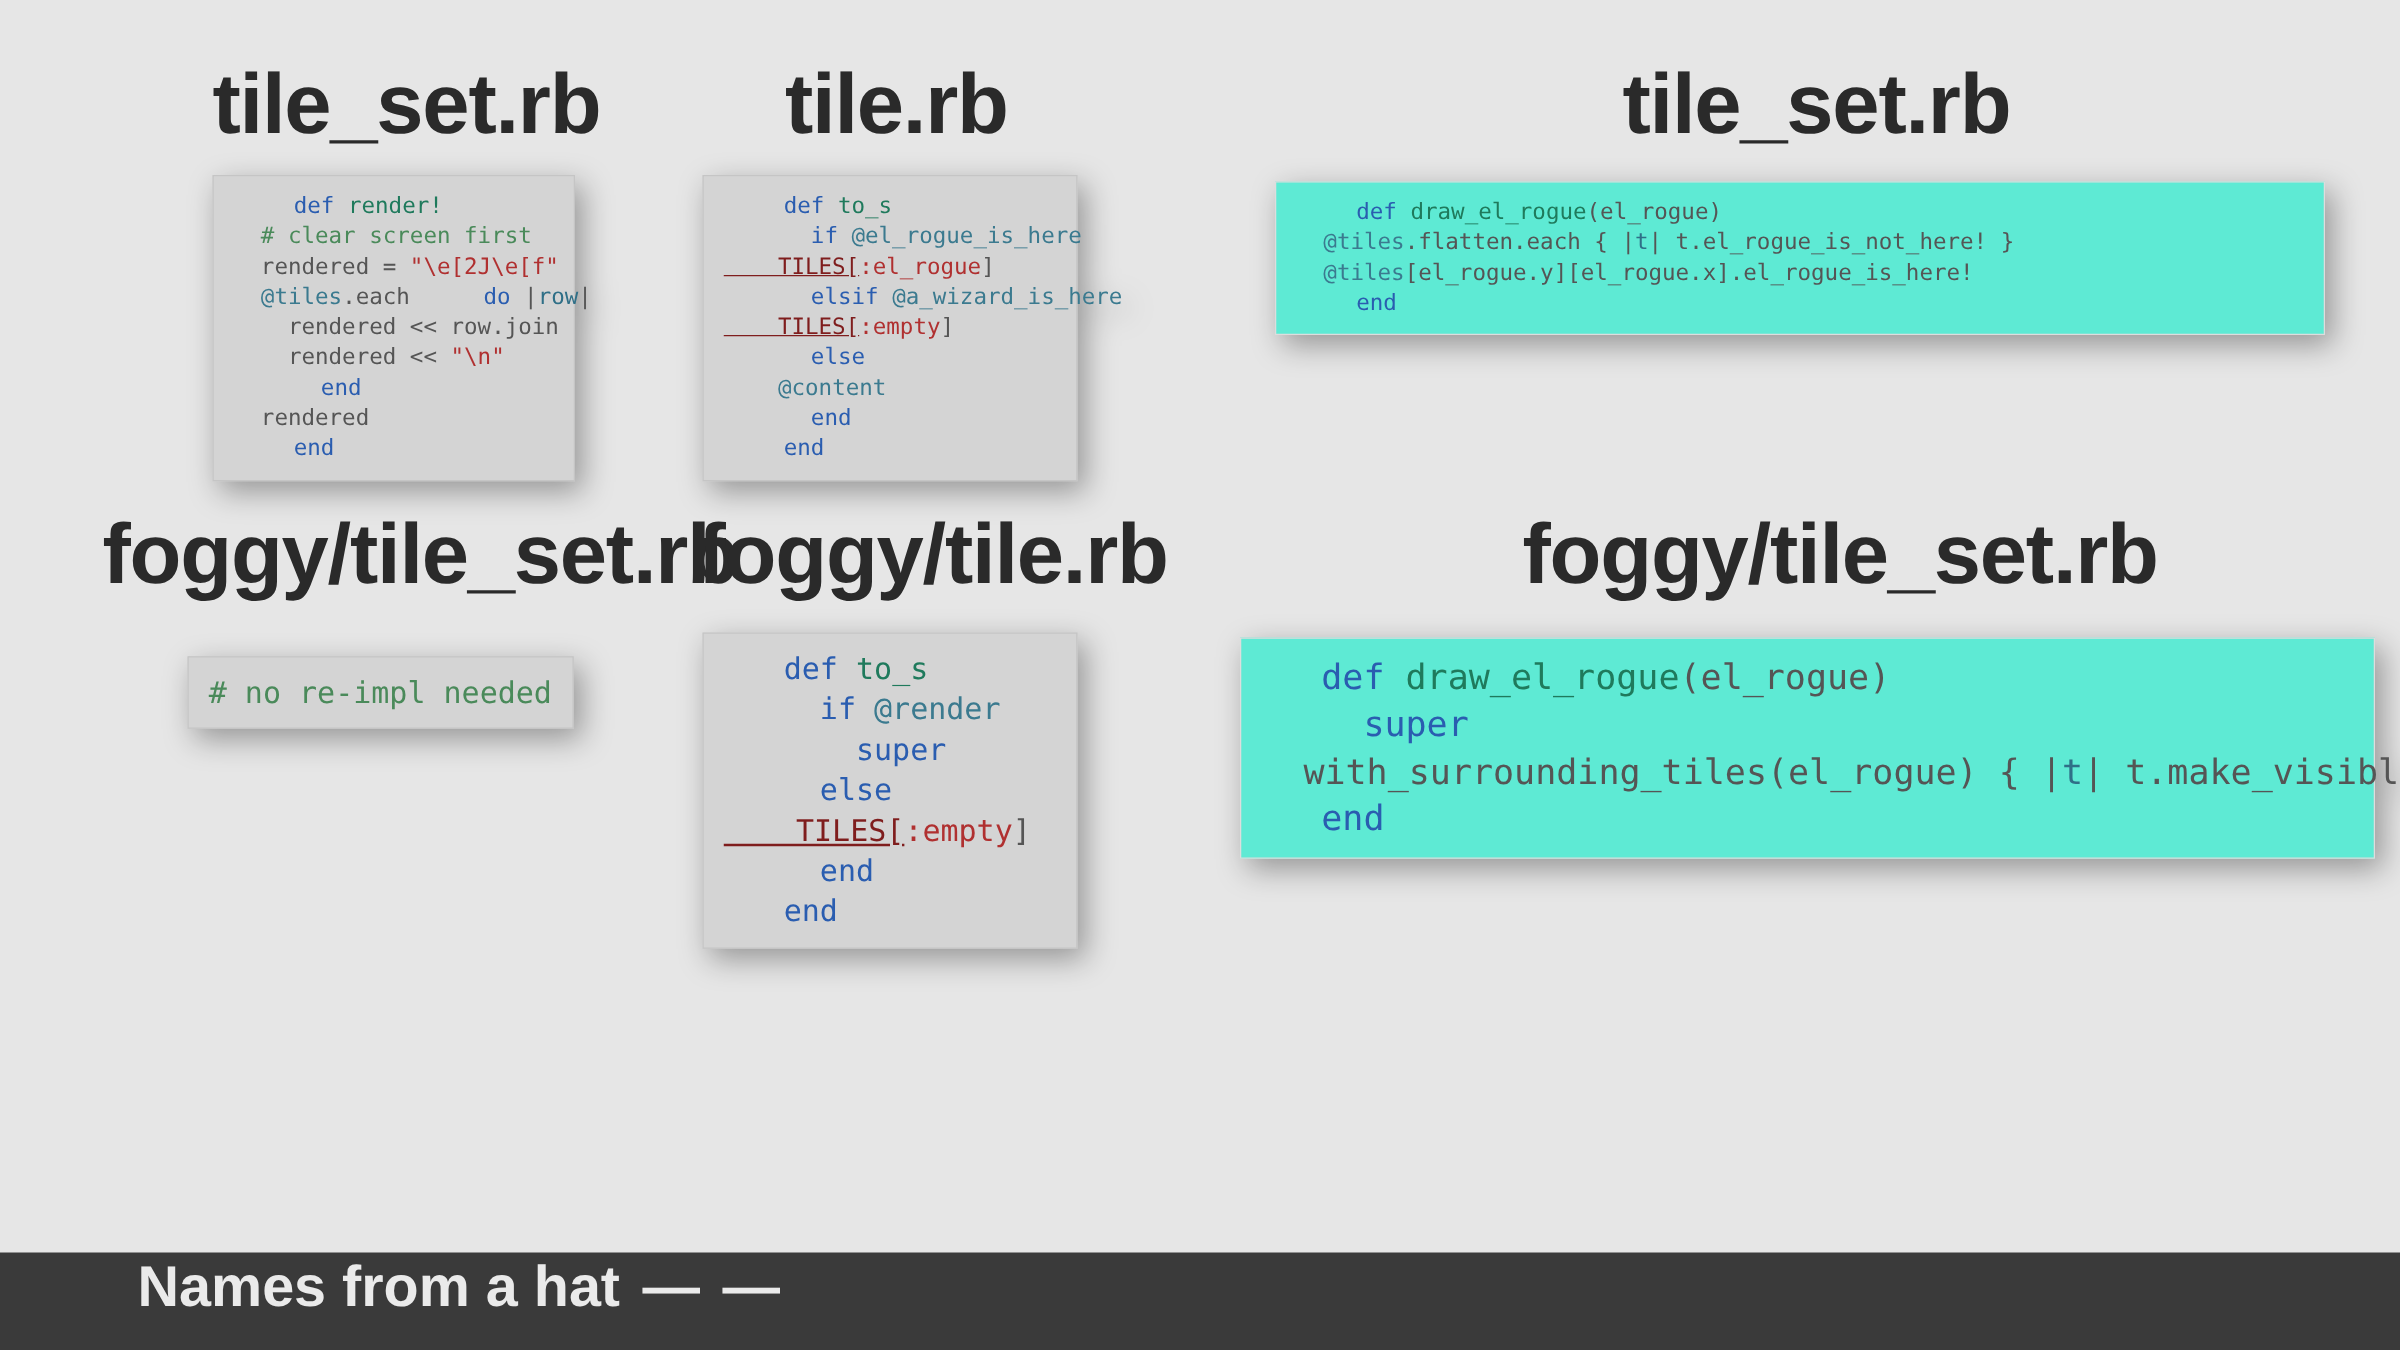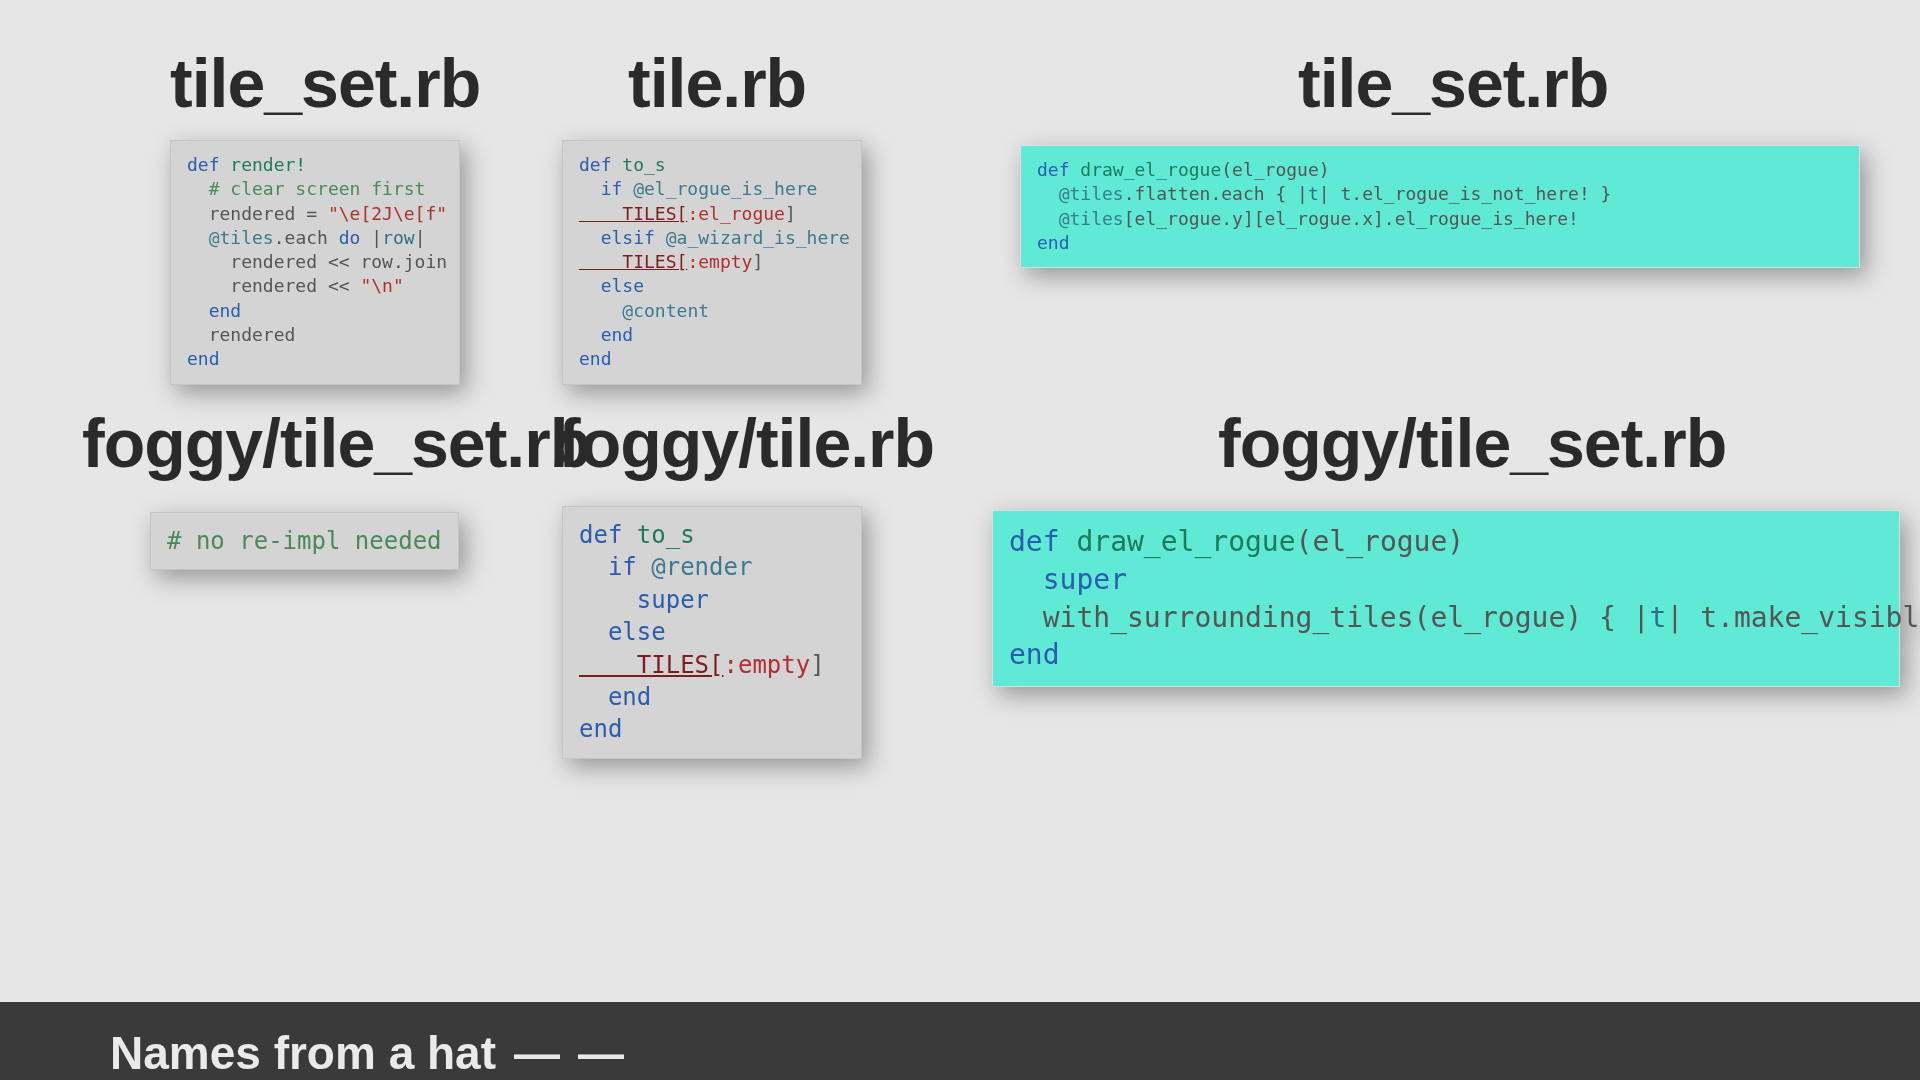--- a/index.html
+++ b/index.html
@@ -34,39 +34,39 @@
     color: #555;
   }
   .codebox.white {
     background: #5eead4;
     border: 1px solid #ddd;
   }
   .codebox.small { font-size: 18px; }
   .codebox.med { font-size: 24px; }
   .codebox.big { font-size: 28px; }
 
-  .kw { color: #2a5db0; }
+  .kw { color: #2a5db0; margin-left: 48px; }
   .fn { color: #1f7a5c; }
   .cm { color: #4a8a5a; font-style: normal; }
   .str { color: #b03030; }
   .sym { color: #b03030; }
   .ivar { color: #3b7a8f; }
   .const { color: #7f1d1d; text-decoration: underline; }
   .var { color: #2f6f87; }
 
   .footer {
     position: absolute;
     bottom: 0;
     left: 0;
     width: 100%;
     height: 78px;
     background: #3a3a3a;
     color: #eaeaea;
     display: flex;
-    align-items: flex-end;
+    align-items: flex-start;
     padding-left: 110px;
     font-family: "Arial Narrow", "Helvetica Neue Condensed", Arial, sans-serif;
     font-stretch: condensed;
     font-weight: 700;
     font-size: 46px;
     gap: 18px;
   }
   .footer .dash { color: #eaeaea; }
   .footer .script {
     font-family: "Brush Script MT", "Segoe Script", cursive;
@@ -106,21 +106,21 @@
 
 <div class="codebox white small" style="left:1020px; top:145px; width:840px;"><span class="kw">def</span><span class="fn"> draw_el_rogue</span><span>(el_rogue)</span>
 <span>  </span><span class="ivar">@tiles</span><span>.flatten.each { |</span><span class="var">t</span><span>| t.el_rogue_is_not_here! }</span>
 <span>  </span><span class="ivar">@tiles</span><span>[el_rogue.y][el_rogue.x].el_rogue_is_here!</span>
 <span class="kw">end</span></div>
 
 <div class="heading h1" style="left:82px; top:404px;">foggy/tile_set.rb</div>
 <div class="heading h1" style="left:558px; top:404px;">foggy/tile.rb</div>
 <div class="heading h1" style="left:1218px; top:404px;">foggy/tile_set.rb</div>
 
-<div class="codebox med" style="left:150px; top:512px;"><span class="cm"># no re-impl needed</span></div>
+<div class="codebox med" style="left:150px; top:525px;"><span class="cm"># no re-impl needed</span></div>
 
 <div class="codebox med" style="left:562px; top:506px; width:300px;"><span class="kw">def</span><span class="fn"> to_s</span>
 <span class="kw">  if </span><span class="ivar">@render</span>
 <span class="kw">    super</span>
 <span class="kw">  else</span>
 <span class="const">    TILES[</span><span class="sym">:empty</span><span>]</span>
 <span class="kw">  end</span>
 <span class="kw">end</span></div>
 
 <div class="codebox white big" style="left:992px; top:510px; width:908px;"><span class="kw">def</span><span class="fn"> draw_el_rogue</span><span>(el_rogue)</span>

